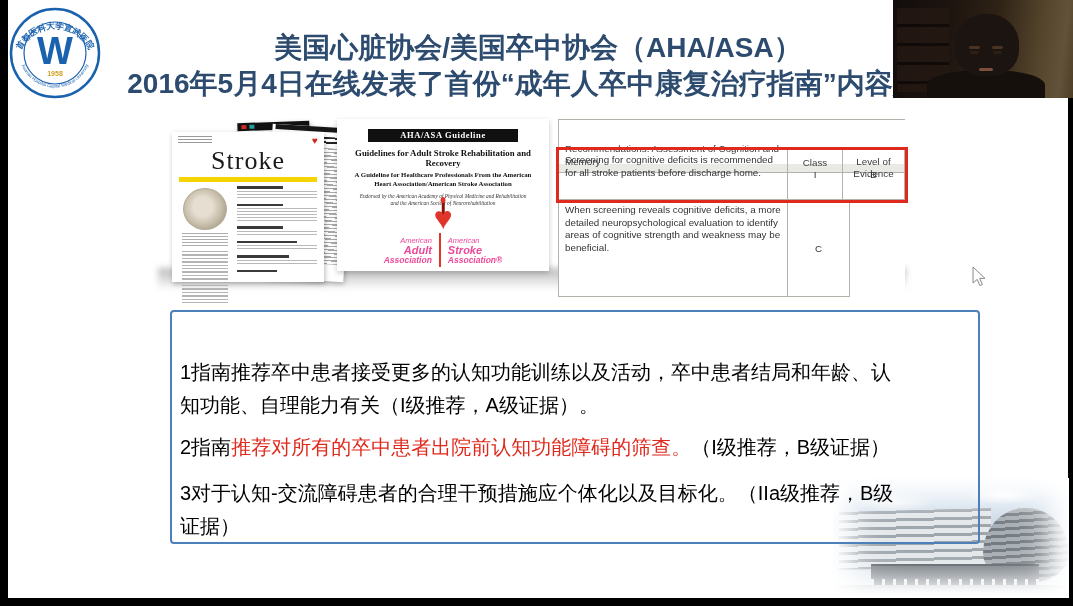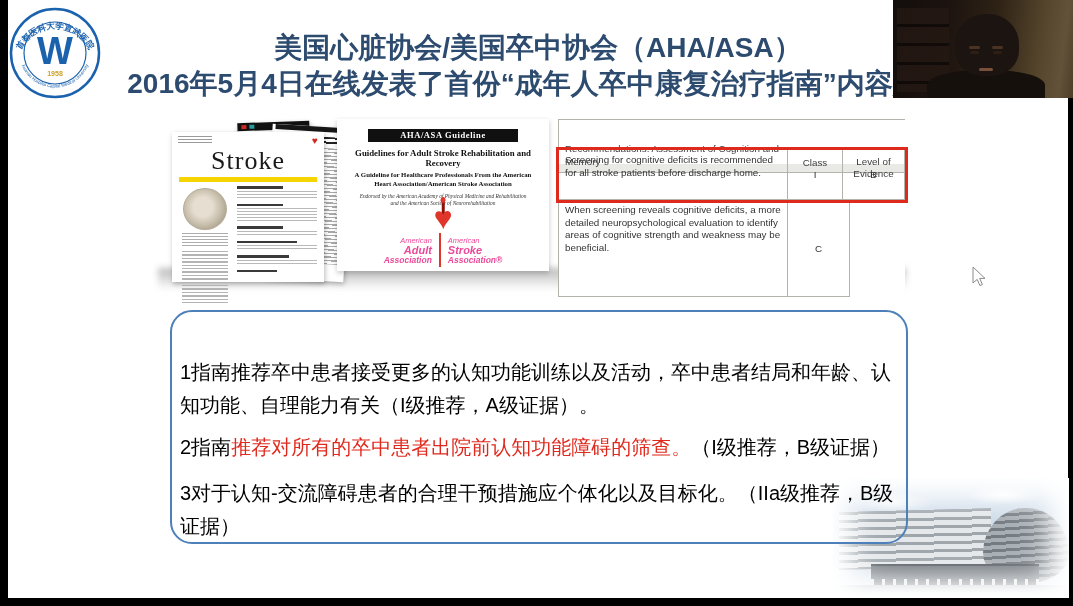--- a/index.html
+++ b/index.html
@@ -79,22 +79,22 @@
   .thead .c1{display:flex;align-items:flex-end;}
   .thead .c2{align-items:flex-end;}
   .thead{height:30px;}
   .row1{height:50px;}
   .row2{height:97px;}
   .tbl-cellwrap{line-height:12.5px;}
   .red-frame{position:absolute;left:-3px;top:27px;width:346px;height:50px;
     border:3px solid var(--accent-red,#e0291d);z-index:3;pointer-events:none;}
 
   
-  .points-box{position:absolute;left:162px;top:310px;width:738px;height:234px;z-index:2;
-    border:2.5px solid var(--box-blue,#4d7fb9);border-radius:22px;background:transparent;
+  .points-box{position:absolute;left:162px;top:310px;width:810px;height:234px;z-index:2;
+    border:2.5px solid var(--box-blue,#4d7fb9);border-radius:4px;background:transparent;
     box-sizing:border-box;padding:44px 0 0 8px;color:#000;font-size:20px;line-height:33px;}
   .pt{white-space:nowrap;}
   .p2{margin-top:9px;}
   .p3{margin-top:13px;}
   .red-text{color:var(--accent-red,#e0291d);}
 
   
   .building{position:absolute;left:825px;top:478px;width:236px;height:120px;z-index:1;overflow:hidden;}
   .sky{position:absolute;left:0;top:0;right:0;bottom:0;
     background:

